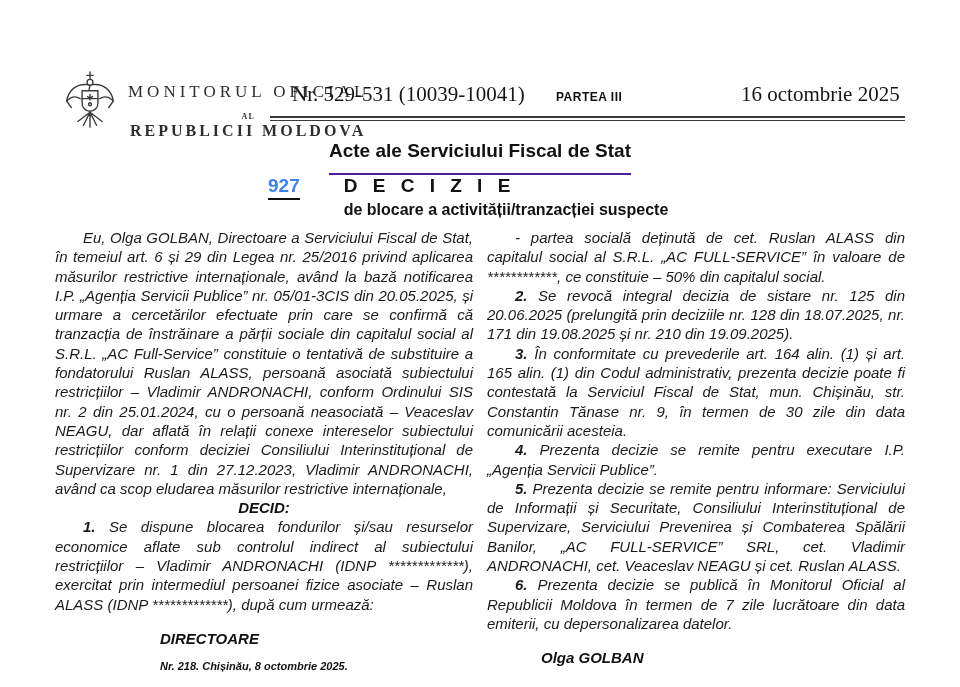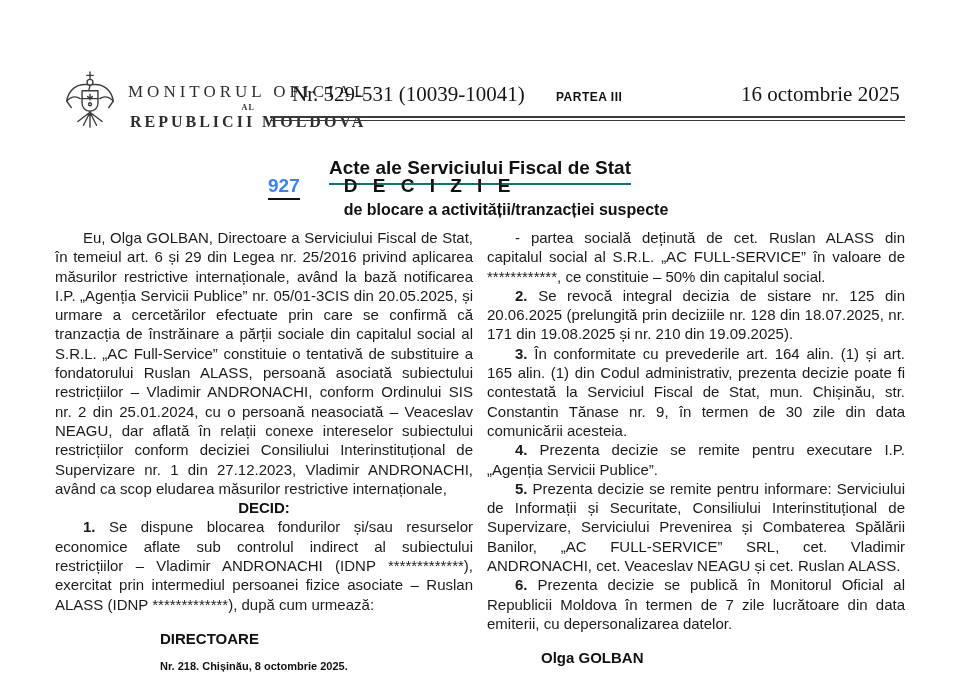--- a/index.html
+++ b/index.html
@@ -17,21 +17,21 @@
   .masthead { position: absolute; left: 0; top: 0; width: 960px; height: 140px; }
   .brand { position: absolute; left: 62px; top: 70px; display: flex; align-items: flex-start; gap: 10px; }
   .coat { width: 56px; height: 62px; flex: 0 0 auto; }
   .brand-text { padding-top: 12px; text-align: center; color: #2e2e2e; }
   .brand-line1 {
     font-family: Liberation Serif, serif;
     font-size: 17px; letter-spacing: 4px; font-weight: 400; white-space: nowrap;
   }
   .brand-line2 {
     font-family: "Liberation Serif", serif;
-    font-size: 8px; letter-spacing: 1px; font-weight: 700; margin-top: 1px;
+    font-size: 8px; letter-spacing: 1px; font-weight: 700; margin-top: 10px;
   }
   .brand-line3 {
     font-family: "Liberation Serif", serif;
     font-size: 16px; letter-spacing: 3px; font-weight: 700; margin-top: 1px; white-space: nowrap;
   }
   .issue-no {
     position: absolute; left: 292px; top: 82px;
     font-family: "Liberation Serif", serif; font-size: 21px; color: #151515; white-space: nowrap;
   }
   .part-label {
@@ -45,35 +45,35 @@
   .double-rule {
     position: absolute; left: 270px; top: 116px; width: 635px; height: 5px;
     border-top: 2px solid #3a3a3a; border-bottom: 1px solid #3a3a3a;
   }
 
   
   .section-heading-wrap { position: absolute; left: 55px; top: 140px; width: 850px; text-align: center; }
   .section-heading {
     display: inline-block;
     font-size: 19px; font-weight: 700; color: #111;
-    border-bottom: 2px solid #0f766e; padding-bottom: 4px; margin-top: 17px;
+    border-bottom: 2px solid #4c1d95; padding-bottom: 11px;
   }
   .decision-head { position: absolute; left: 268px; top: 176px; display: flex; align-items: flex-start; gap: 44px; }
   .act-number {
     font-size: 19px; font-weight: 700; color: #3b82f6;
     border-bottom: 2px solid #111; padding-bottom: 1px; line-height: 1.1;
   }
   .act-title-block { }
   .act-type { font-size: 19px; font-weight: 700; letter-spacing: 5px; color: #111; line-height: 1.1; }
   .act-subtitle { font-size: 16px; font-weight: 700; color: #111; margin-top: 4px; white-space: nowrap; }
 
   
   .columns {
     position: absolute; left: 55px; top: 228px; width: 850px;
-    display: flex; gap: 14px;
+    display: flex; gap: 14px; font-style: italic;
   }
   .col { flex: 1 1 0; width: 418px; }
   .para {
     font-size: 15px; line-height: 19.3px; text-align: justify;
     text-indent: 28px; color: #1b1b1b;
     -webkit-hyphens: none; hyphens: none;
   }
   .para b { font-weight: 700; }
   .decid-heading {
     font-size: 15px; line-height: 19.3px; font-weight: 700; text-align: center; color: #111;

